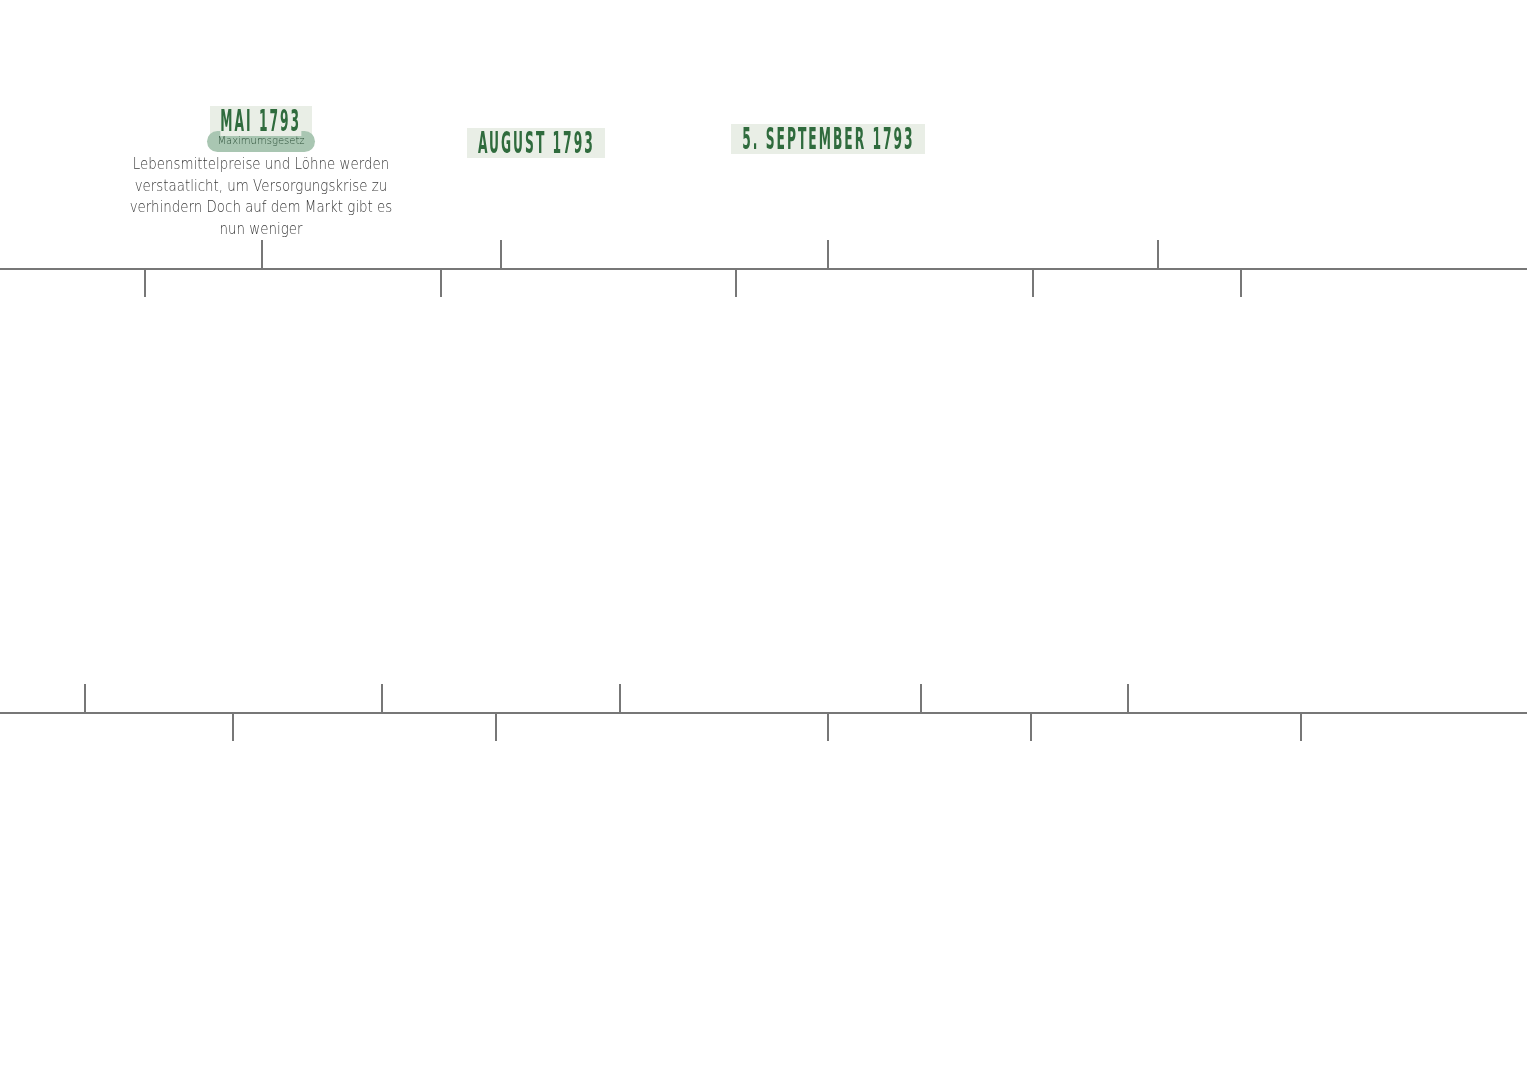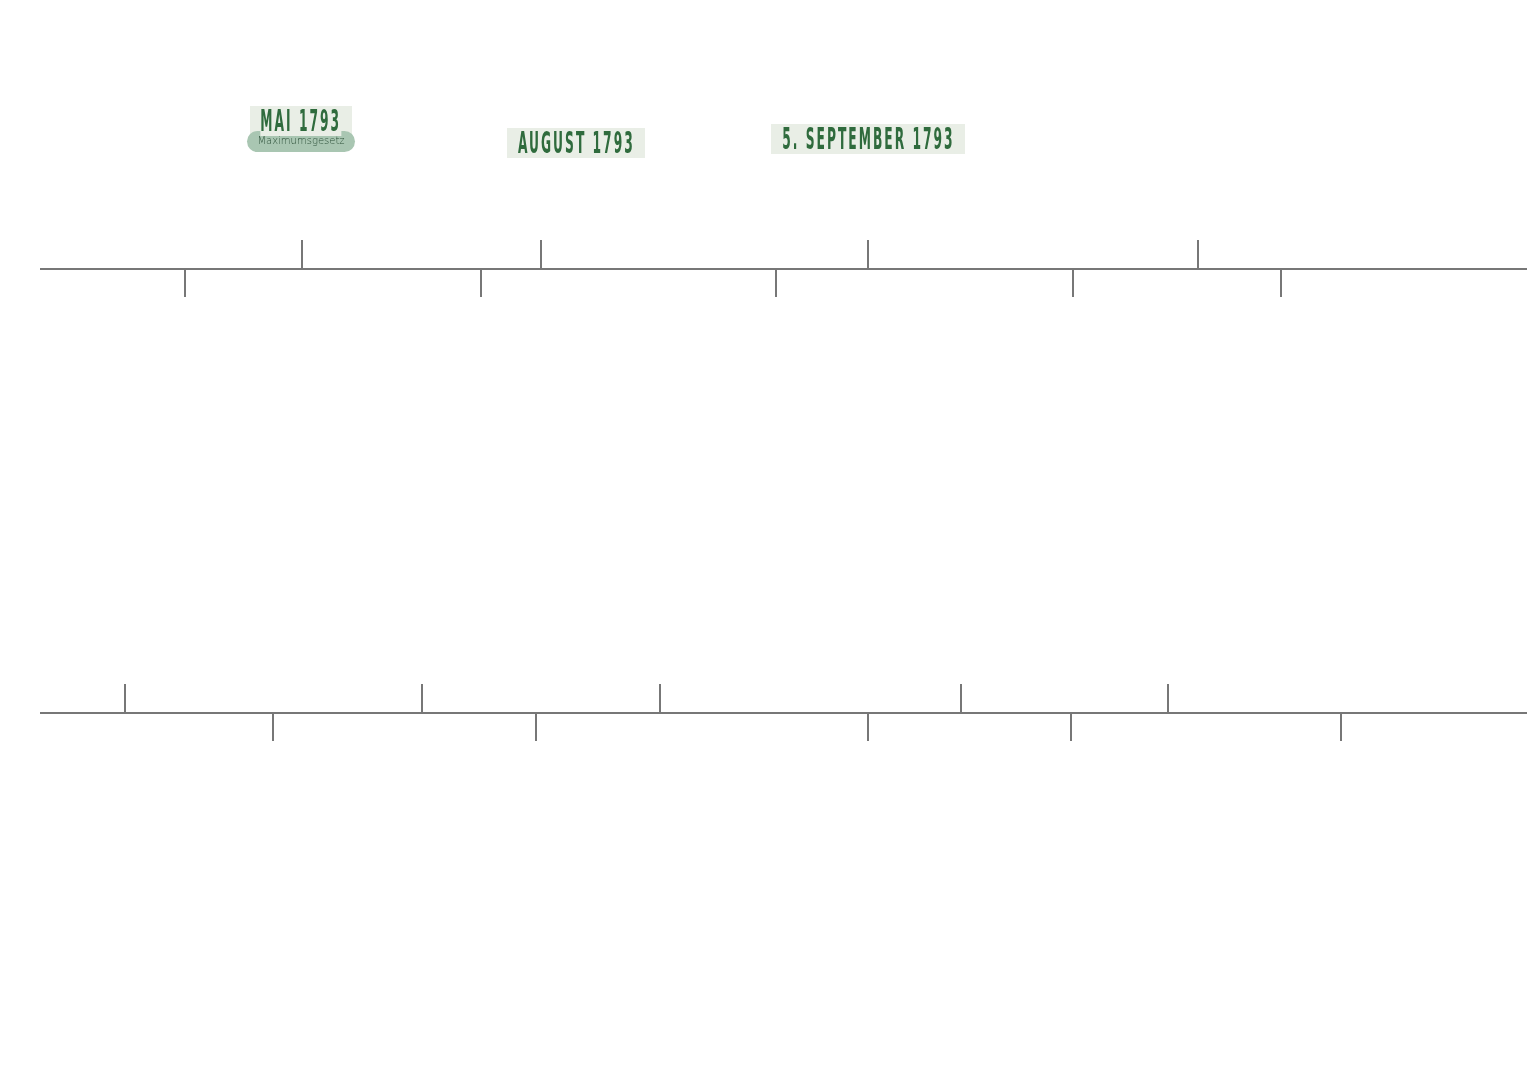--- a/index.html
+++ b/index.html
@@ -1,19 +1,19 @@
 <!DOCTYPE html>
 <html><head>
 <meta charset="utf-8">
 <title>Franzoesische Revolution Timeline</title>
 <style>
   html,body{margin:0;padding:0;}
   body{width:1527px;height:1080px;background:#ffffff;overflow:hidden;
        font-family:"DejaVu Sans",sans-serif;-webkit-font-smoothing:antialiased;}
-  #canvas{position:relative;width:1337px;height:1080px;margin-left:40px;}
+  #canvas{position:relative;width:1337px;height:1080px;}
 
   
   .rule{position:absolute;background:#777777;height:1.5px;}
   .tick{position:absolute;background:#777777;width:1.5px;}
 
   
   .datewrap{height:30px;line-height:30px;}
   .date{white-space:nowrap;background:#e9eee6;color:#2f6b3d;
         font-family:"DejaVu Sans Condensed",sans-serif;
         font-weight:bold;font-size:30px;letter-spacing:4.4px;
@@ -51,20 +51,26 @@
   <div class="tick" style="left:440px;top:268px;height:29px;"></div>
   <div class="tick" style="left:735px;top:268px;height:29px;"></div>
   <div class="tick" style="left:1032px;top:268px;height:29px;"></div>
   <div class="tick" style="left:1240px;top:268px;height:29px;"></div>
 
   <div class="ev c" style="left:61px;top:106px;width:400px;">
     <div class="datewrap"><span class="datebg" style="width: 102.99px;"><span class="date" style="margin-left: -37.505px; margin-right: -37.505px;">MAI 1793</span></span></div>
     <div class="pillwrap">
       <span class="pill">Maximumsgesetz</span>
     </div>
+    <div class="lines">
+      <div>Lebensmittelpreise und Löhne werden</div>
+      <div>verstaatlicht, um Versorgungskrise zu</div>
+      <div>verhindern Doch auf dem Markt gibt es</div>
+      <div>nun weniger</div>
+    </div>
   </div>
 
   <div class="ev c" style="left:336px;top:128px;width:400px;">
     <div class="datewrap"><span class="datebg" style="width: 138.935px;"><span class="date" style="margin-left: -59.0325px; margin-right: -59.0325px;">AUGUST 1793</span></span></div>
   </div>
 
   <div class="ev c" style="left:638px;top:124px;width:380px;">
     <div class="datewrap"><span class="datebg" style="width: 194.445px;"><span class="date" style="margin-left: -92.2775px; margin-right: -92.2775px;">5. SEPTEMBER 1793</span></span></div>
   </div>
 

